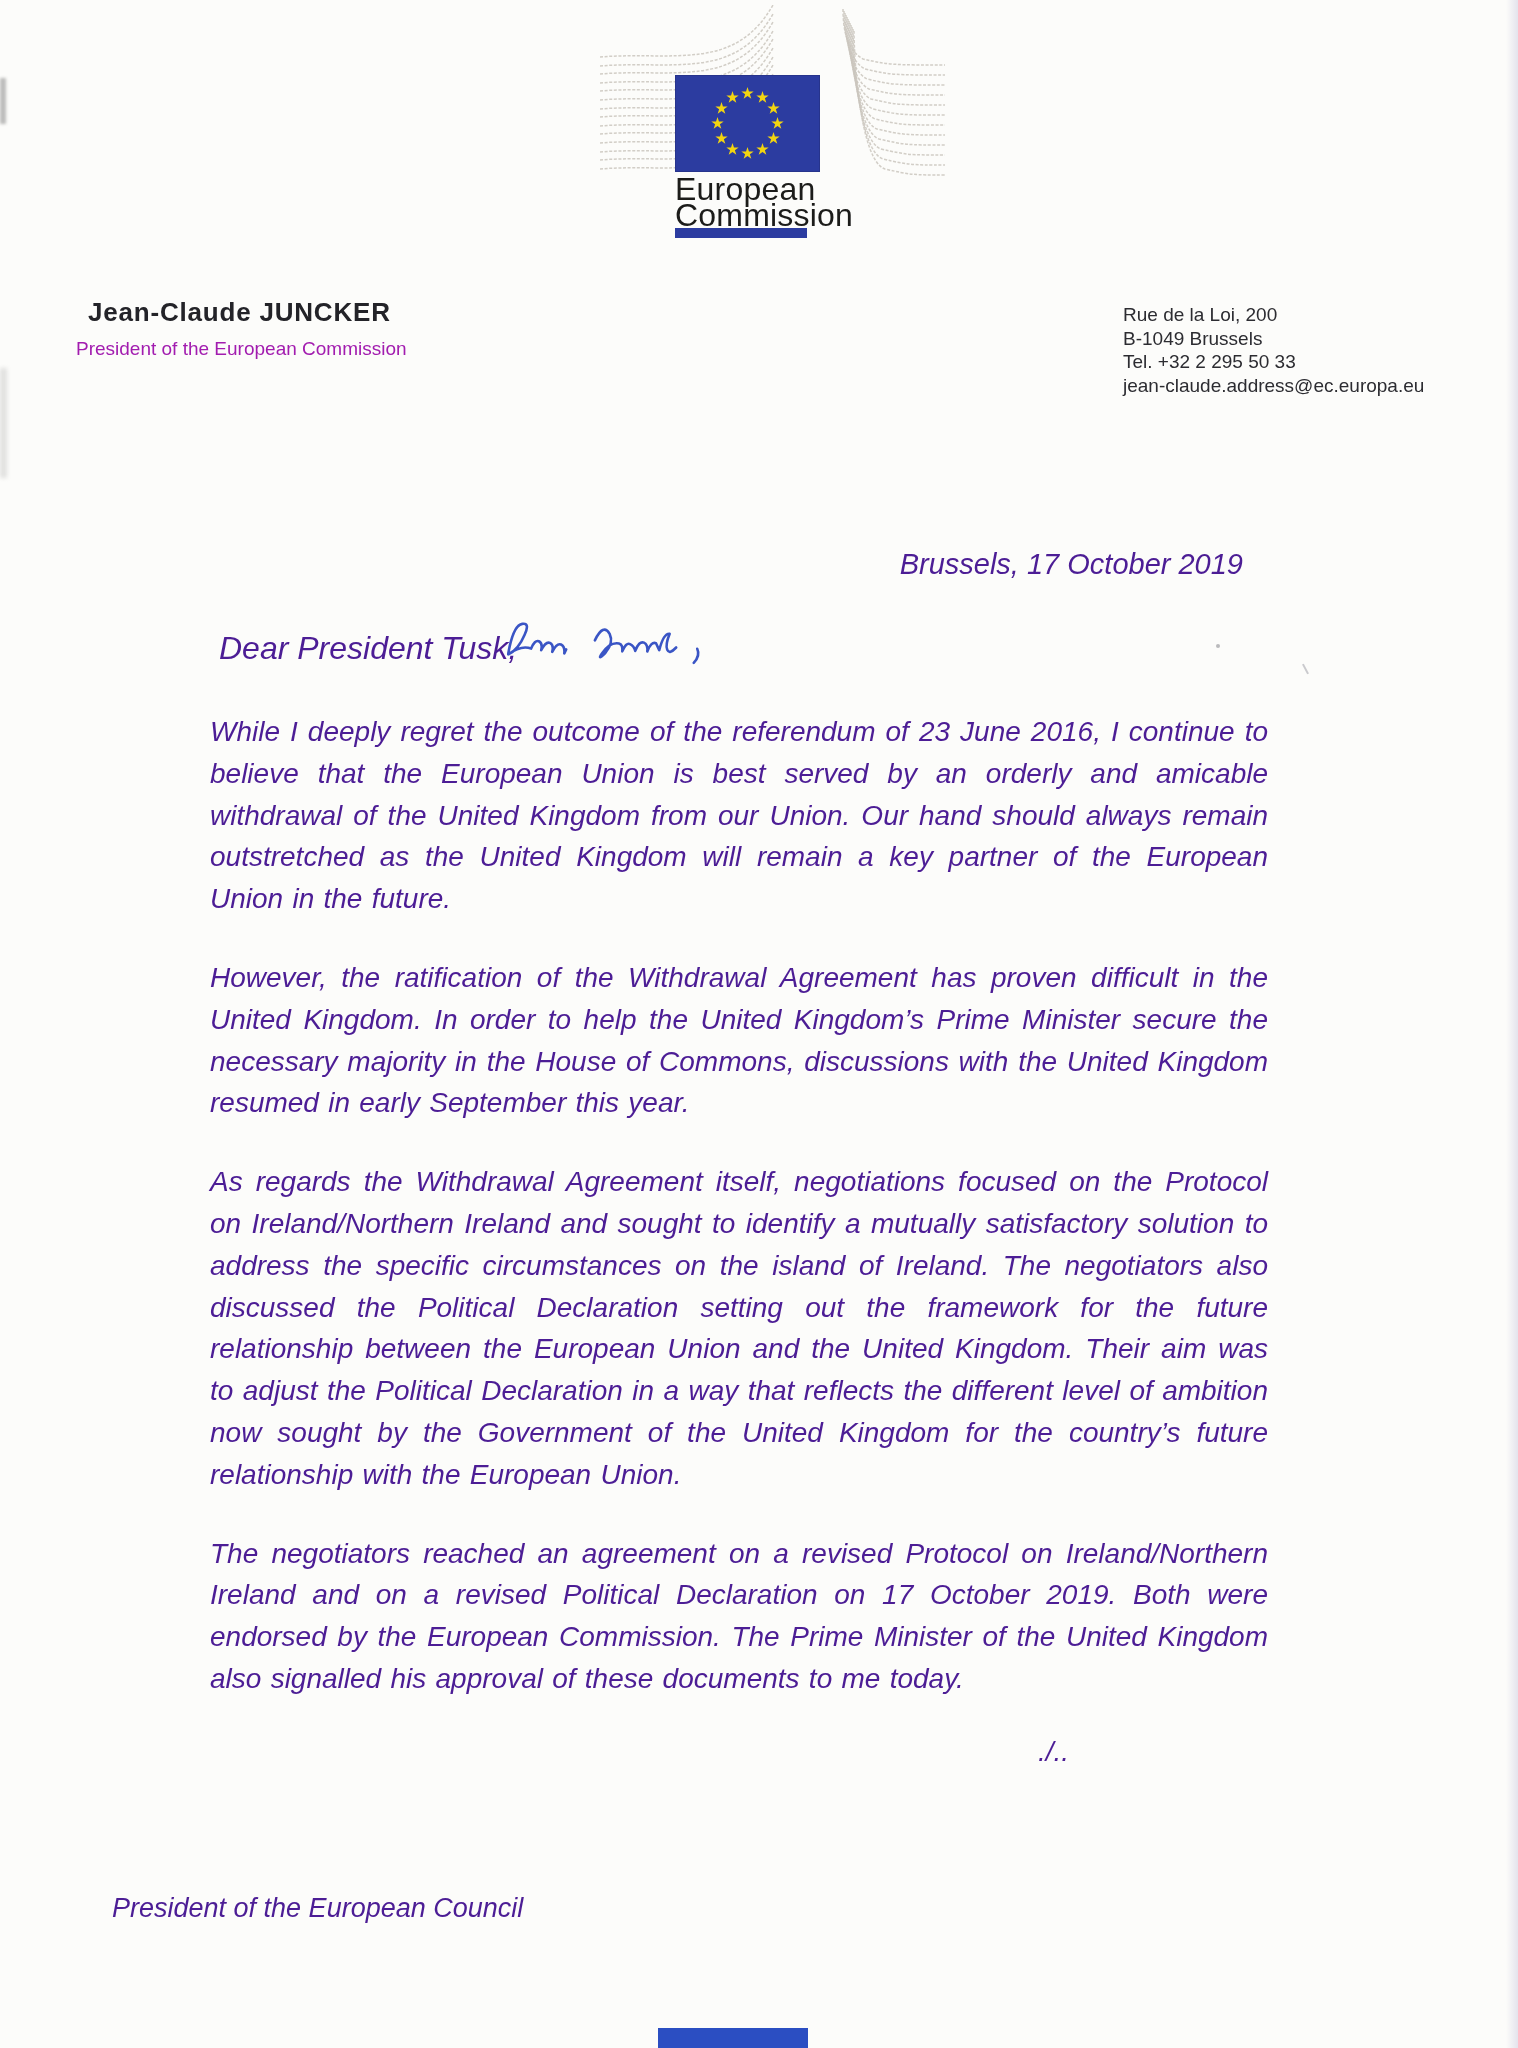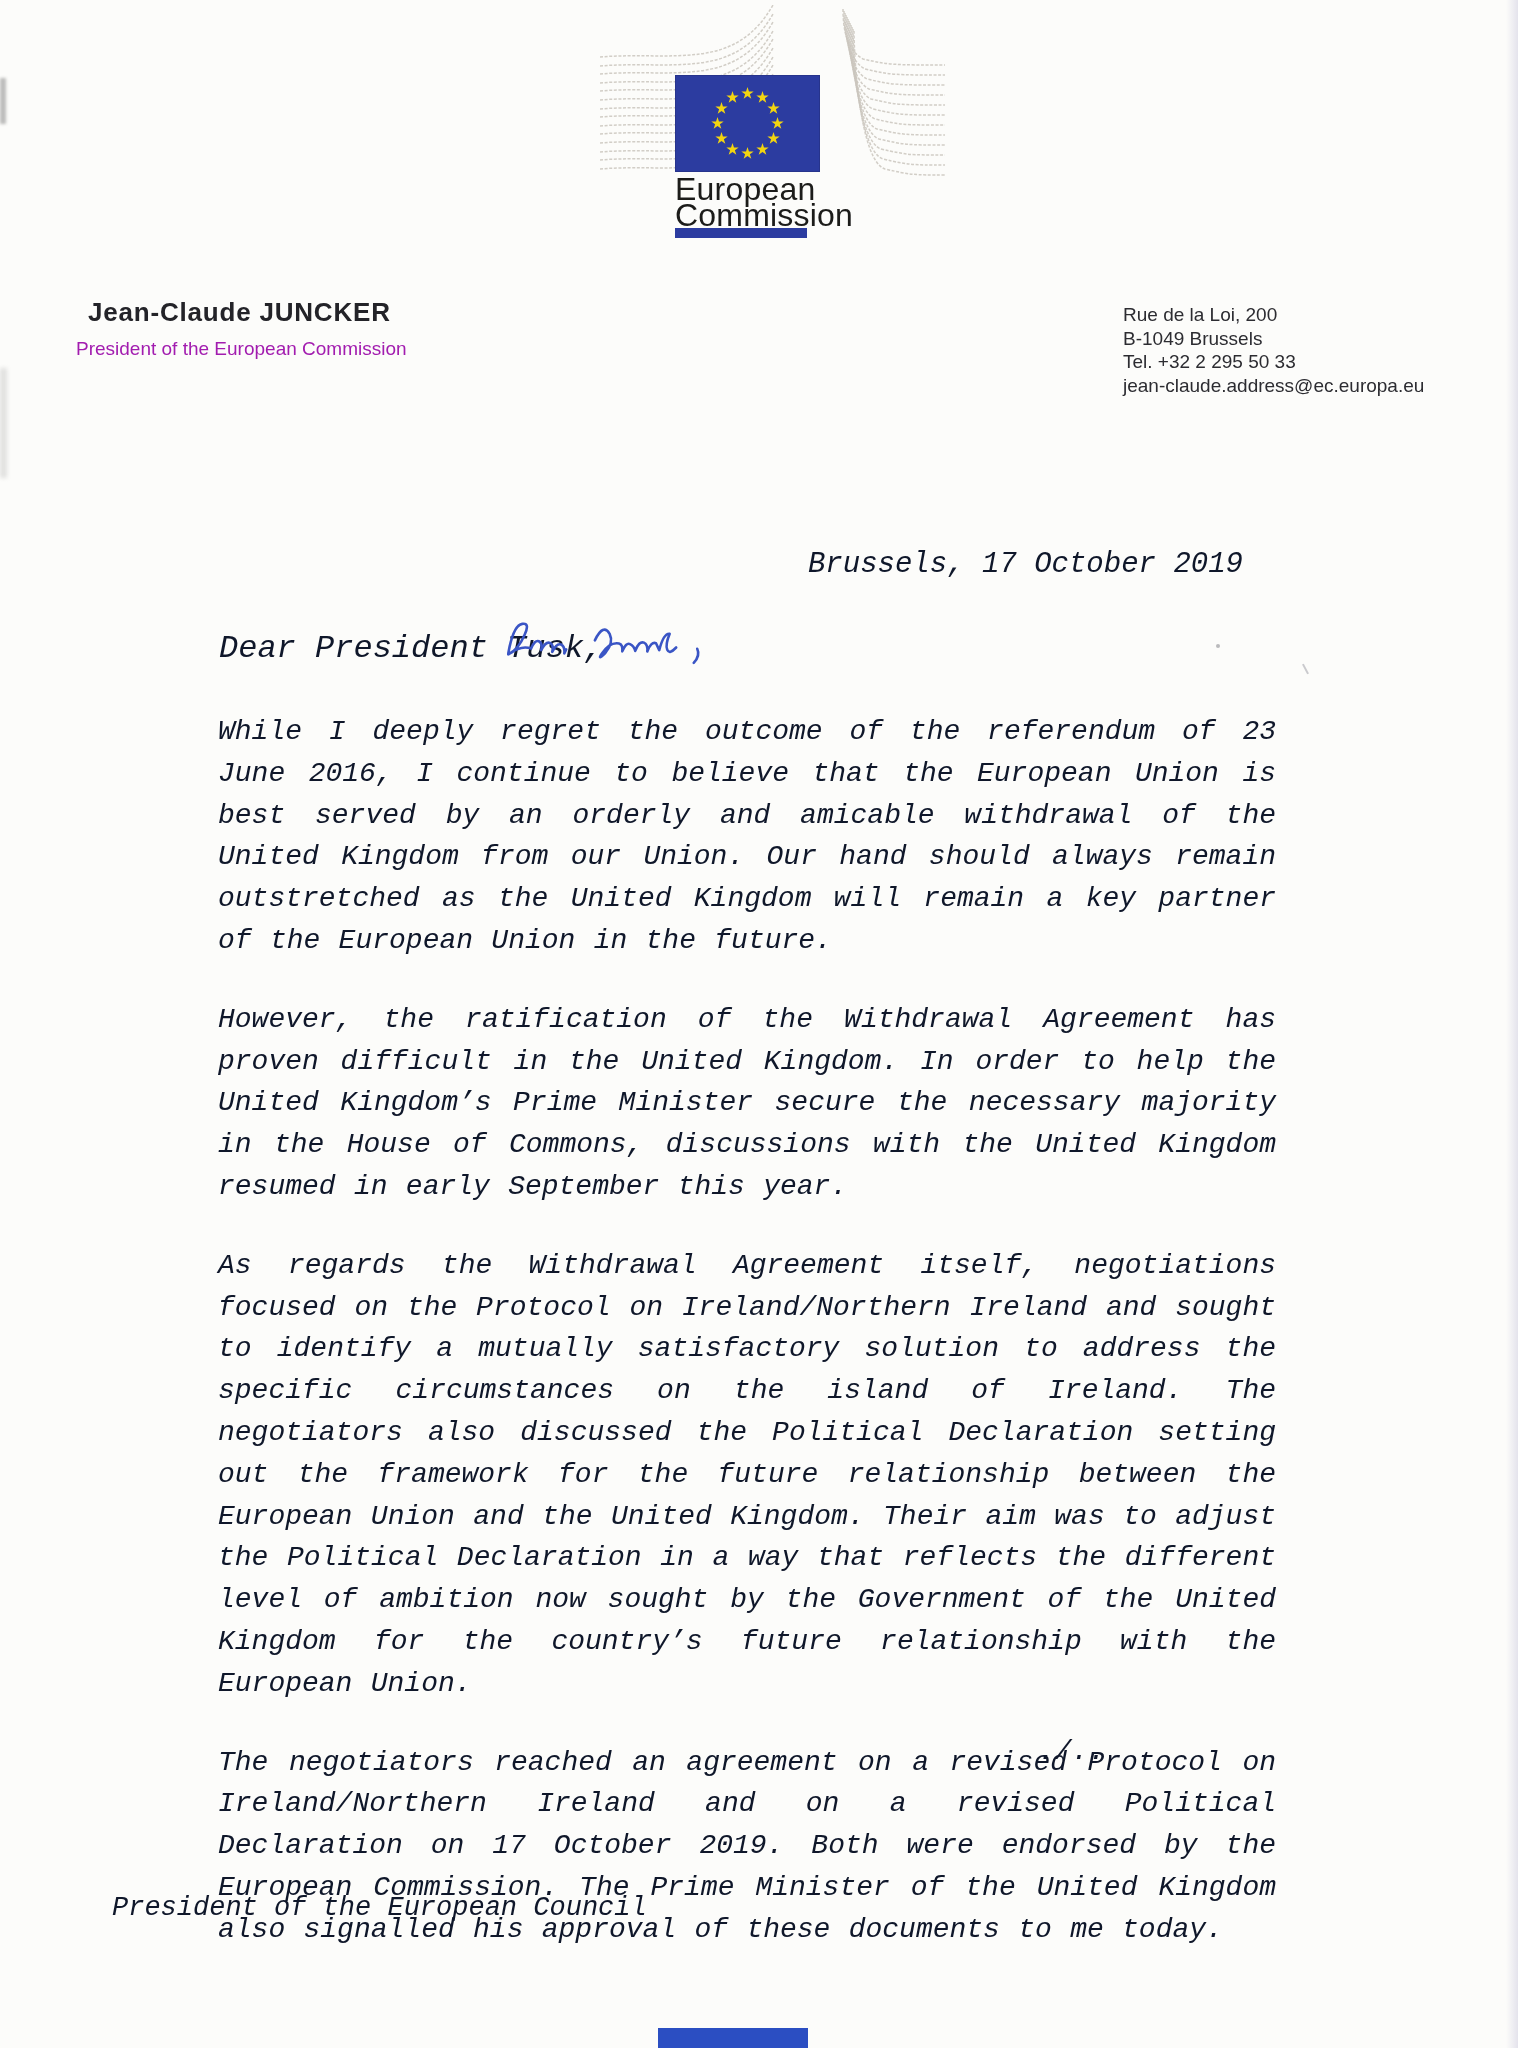--- a/index.html
+++ b/index.html
@@ -19,26 +19,26 @@
   .logo-text{left:675px;top:176px;z-index:2;font-weight:400;font-size:32px;line-height:26px;color:#1c1c1a;letter-spacing:.2px;}
   .logo-bar{left:675px;top:228px;width:132px;height:10px;background:#2c3ca0;z-index:2;}
 
   
   .sender{left:76px;top:297px;}
   .sender-name{font-weight:700;font-size:26px;letter-spacing:.8px;color:#232328;margin-left:12px;}
   .sender-title{font-size:19px;margin-top:10px;color:#a21caf;}
   .contact{left:1123px;top:303px;font-size:19px;line-height:23.5px;color:#2c2c31;}
 
   
-  .serif{font-family:Liberation Mono, monospace;font-style:italic;color:#0f172a;}
+  .serif{font-family:Liberation Sans, sans-serif;font-style:italic;color:#4c1d95;}
   .dateline{top:548px;right:275px;font-size:29px;}
   .salutation-row{left:219px;top:630px;font-size:32px;}
   .handwriting{left:492px;top:608px;width:225px;height:72px;transform:rotate(-2deg);}
   .handwriting path{fill:none;stroke:#3a55c5;stroke-width:2.6;stroke-linecap:round;stroke-linejoin:round;}
-  .body-text{left:218px;top:711px;width:1058px;font-size:28px;line-height:41.8px;text-align:justify;}
+  .body-text{left:210px;top:711px;width:1058px;font-size:28px;line-height:41.8px;text-align:justify;}
   .body-text p{margin:0 0 37px 0;word-spacing:1.5px;}
   .continuation{left:1038px;top:1736px;font-size:28px;}
   .addressee{left:112px;top:1890px;font-size:27px;line-height:36px;}
 
   
   .bottom-bar{left:658px;top:2028px;width:150px;height:20px;background:#2b4ec2;}
 
   
   .edge-band{right:0;top:0;width:12px;height:2048px;background:linear-gradient(to right,#fcfcfa,#e4e3ec);}
   .smudge1{left:0;top:78px;width:6px;height:46px;background:#6f6f6f;opacity:.45;filter:blur(1.5px);}

